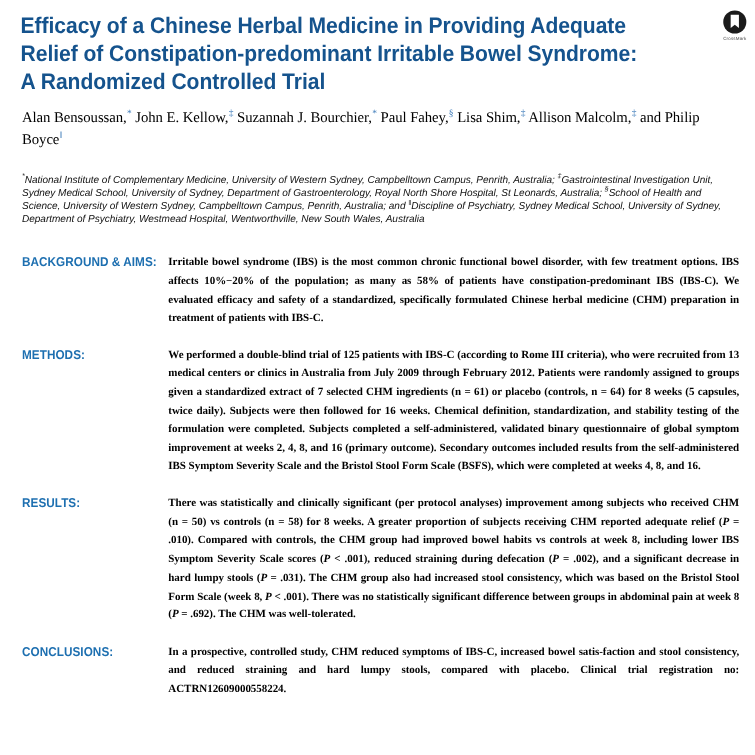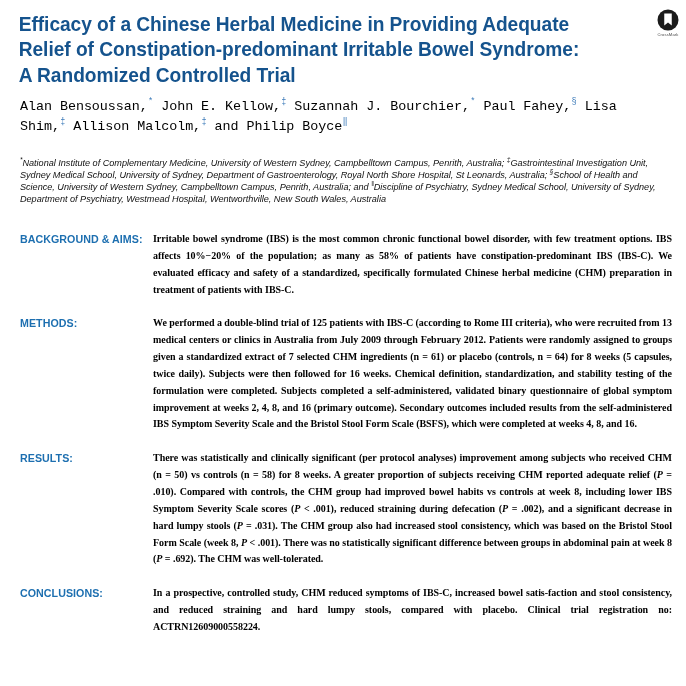--- a/index.html
+++ b/index.html
@@ -65,21 +65,21 @@
     letter-spacing: 0.15px;
     margin-top: 1px;
   }
 
   
   .authors {
     position: absolute;
     left: 20px;
     top: 97px;
     width: 630px;
-    font-family: Liberation Mono, monospace;
+    font-family: Liberation Serif, serif;
     font-size: 13.4px;
     line-height: 19.6px;
     color: #000000;
     letter-spacing: -0.05px;
   }
   .authors sup {
     color: #3a79b8;
     font-size: 8.6px;
     vertical-align: 6px;
     line-height: 0;

